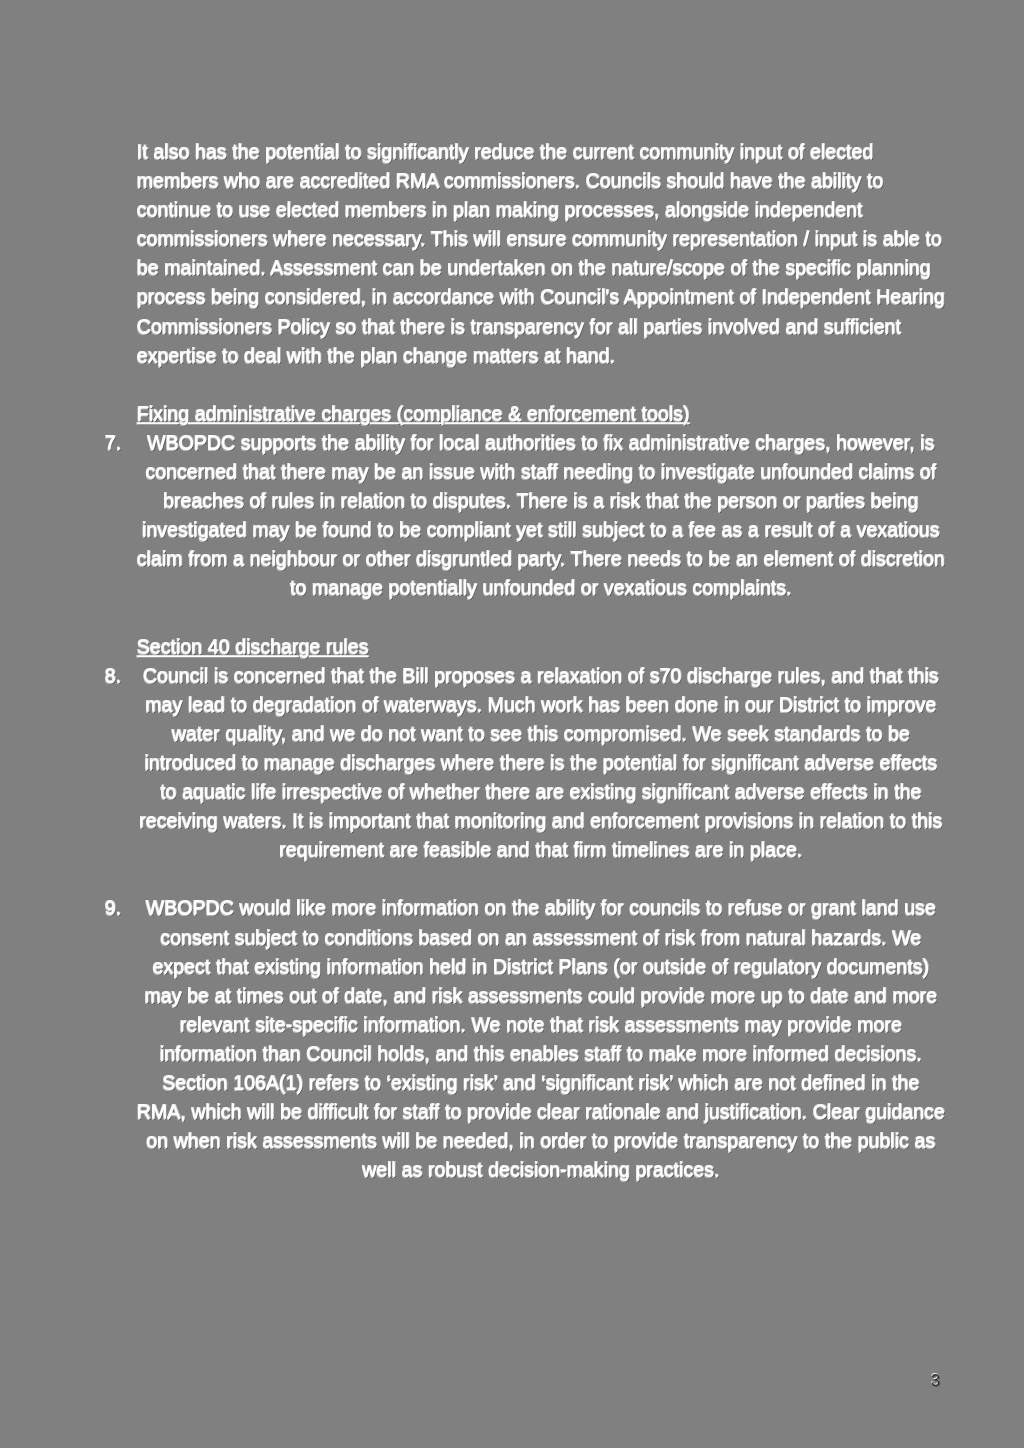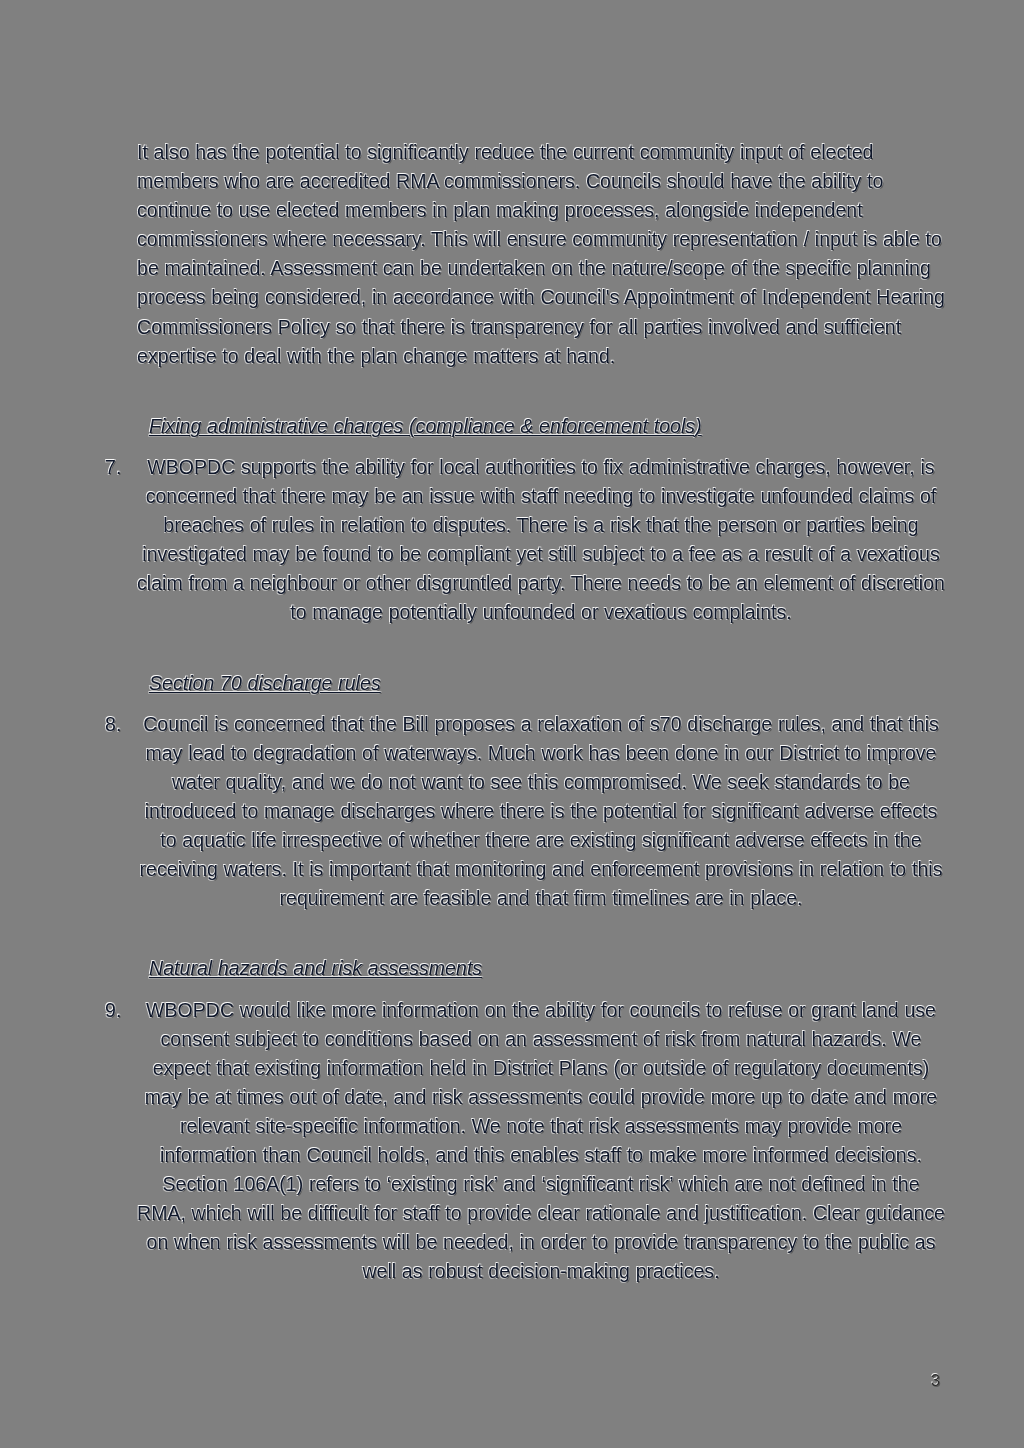--- a/index.html
+++ b/index.html
@@ -26,21 +26,21 @@
   
   .content {
     position: absolute;
     left: 105px;
     top: 138px;
     width: 840px;
   }
 
   
   .scan-text {
-    color: #0f172a;
+    color: #ffffff;
     font-size: 19.5px;
     line-height: 29.1px;
     letter-spacing: 0.05px;
     word-spacing: 0.2px;
     text-shadow:
       -0.7px -0.7px 0 rgba(255,255,255,0.92),
        0.7px -0.7px 0 rgba(255,255,255,0.55),
       -0.7px  0.7px 0 rgba(255,255,255,0.55),
        0.8px  0.9px 0.4px rgba(0,0,0,0.30);
     -webkit-font-smoothing: none;
@@ -48,26 +48,25 @@
 
   
   .para {
     margin: 0;
     padding-left: 32px;
     text-align: left;
   }
 
   
   .heading {
-    margin: 12px;
+    margin: 0;
     padding-left: 32px;
     text-decoration: underline;
     text-underline-offset: 2px;
     text-decoration-thickness: 1.2px;
-    font-style: italic;
   }
 
   
   .item {
     display: flex;
     align-items: flex-start;
     margin: 0;
   }
   .item-num {
     flex: 0 0 32px;
@@ -109,30 +108,29 @@
 
     <p class="heading scan-text">Fixing administrative charges (compliance &amp; enforcement tools)</p>
 
     <div class="item scan-text">
       <span class="item-num">7.</span>
       <span class="item-body">WBOPDC supports the ability for local authorities to fix administrative charges, however, is concerned that there may be an issue with staff needing to investigate unfounded claims of breaches of rules in relation to disputes. There is a risk that the person or parties being investigated may be found to be compliant yet still subject to a fee as a result of a vexatious claim from a neighbour or other disgruntled party. There needs to be an element of discretion to manage potentially unfounded or vexatious complaints.</span>
     </div>
 
     <div class="gap-line"></div>
 
-    <p class="heading scan-text">Section 70 discharge rules</p>
+    <p class="heading scan-text">Section 40 discharge rules</p>
 
     <div class="item scan-text">
       <span class="item-num">8.</span>
       <span class="item-body">Council is concerned that the Bill proposes a relaxation of s70 discharge rules, and that this may lead to degradation of waterways. Much work has been done in our District to improve water quality, and we do not want to see this compromised. We seek standards to be introduced to manage discharges where there is the potential for significant adverse effects to aquatic life irrespective of whether there are existing significant adverse effects in the receiving waters. It is important that monitoring and enforcement provisions in relation to this requirement are feasible and that firm timelines are in place.</span>
     </div>
 
     <div class="gap-line"></div>
 
-    <p class="heading scan-text">Natural hazards and risk assessments</p>
 
     <div class="item scan-text">
       <span class="item-num">9.</span>
       <span class="item-body">WBOPDC would like more information on the ability for councils to refuse or grant land use consent subject to conditions based on an assessment of risk from natural hazards. We expect that existing information held in District Plans (or outside of regulatory documents) may be at times out of date, and risk assessments could provide more up to date and more relevant site-specific information. We note that risk assessments may provide more information than Council holds, and this enables staff to make more informed decisions. Section 106A(1) refers to ‘existing risk’ and ‘significant risk’ which are not defined in the RMA, which will be difficult for staff to provide clear rationale and justification.  Clear guidance on when risk assessments will be needed, in order to provide transparency to the public as well as robust decision-making practices.</span>
     </div>
 
   </div>
 
   <div class="page-number">3</div>
 

